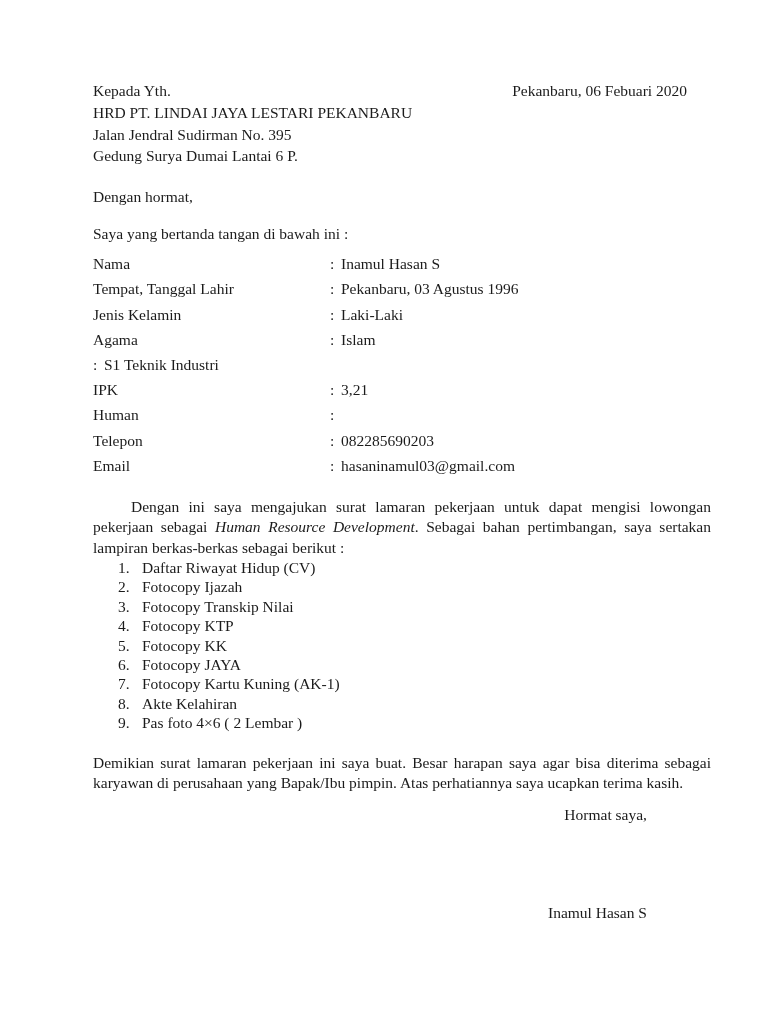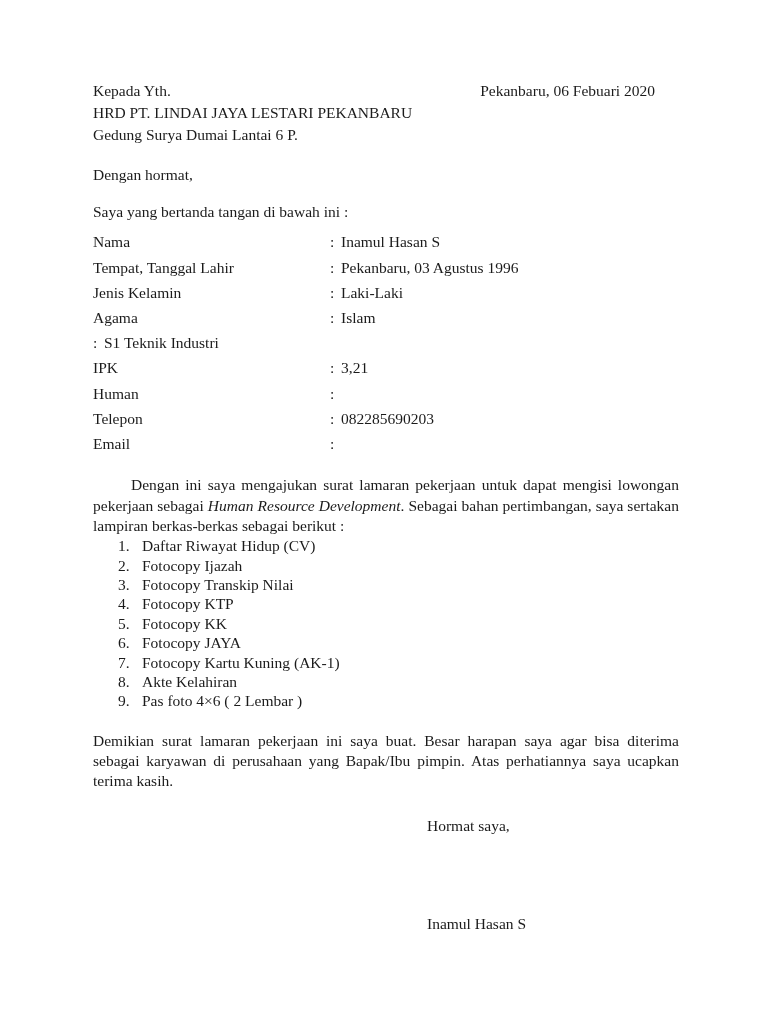--- a/index.html
+++ b/index.html
@@ -9,21 +9,21 @@
   }
   body {
     font-family: "Liberation Serif", "DejaVu Serif", serif;
     color: #1b1b1b;
   }
   .page {
     position: relative;
     width: 768px;
     height: 1024px;
     background: #ffffff;
-    padding: 80px 89px 0 93px;
+    padding: 80px 57px 0 93px;
     font-size: 15.5px;
     overflow: hidden;
   }
 
   
   .header-block { line-height: 21.8px; }
   .header-row-1 {
     display: flex;
     justify-content: space-between;
   }
@@ -64,37 +64,38 @@
   .closing-par {
     margin-top: 20px;
     line-height: 20.3px;
     text-align: justify;
   }
 
   
   .signoff-wrap {
     width: 220px;
     margin-left: 334px;
-    margin-top: 24px;
-    text-align: left;
+    margin-top: 12px;
+    text-align: right;
     line-height: 20px;
   }
   .signature-name { margin-top: 78px; }
 </style>
 </head>
 <body>
 
 <div class="page">
 
   <div class="header-block">
     <div class="header-row-1">
       <span>Kepada Yth.</span>
       <span class="dateline">Pekanbaru, 06 Febuari 2020</span>
     </div>
     <div>HRD PT. LINDAI JAYA LESTARI PEKANBARU</div>
+    <div>Jalan Jendral Sudirman No. 395</div>
     <div>Gedung Surya Dumai Lantai 6 P.</div>
   </div>
 
   <div class="greeting">Dengan hormat,</div>
 
   <div class="intro">Saya yang bertanda tangan di bawah ini :</div>
 
   <div class="details">
     <div class="detail-row">
       <span class="detail-label">Nama</span>
@@ -130,20 +131,21 @@
       <span class="detail-sep">:</span>
     </div>
     <div class="detail-row">
       <span class="detail-label">Telepon</span>
       <span class="detail-sep">:</span>
       <span class="detail-value">082285690203</span>
     </div>
     <div class="detail-row">
       <span class="detail-label">Email</span>
       <span class="detail-sep">:</span>
+      <span class="detail-value">hasaninamul03@gmail.com</span>
     </div>
   </div>
 
   <p class="body-par"><span>Dengan ini saya mengajukan surat lamaran pekerjaan untuk dapat mengisi lowongan pekerjaan sebagai </span><i>Human Resource Development</i><span>. Sebagai bahan pertimbangan, saya sertakan lampiran berkas-berkas sebagai berikut :</span></p>
 
   <div class="attach-list">
     <div class="attach-item">
       <span class="attach-num">1.</span>
       <span class="attach-text">Daftar Riwayat Hidup (CV)</span>
     </div>

